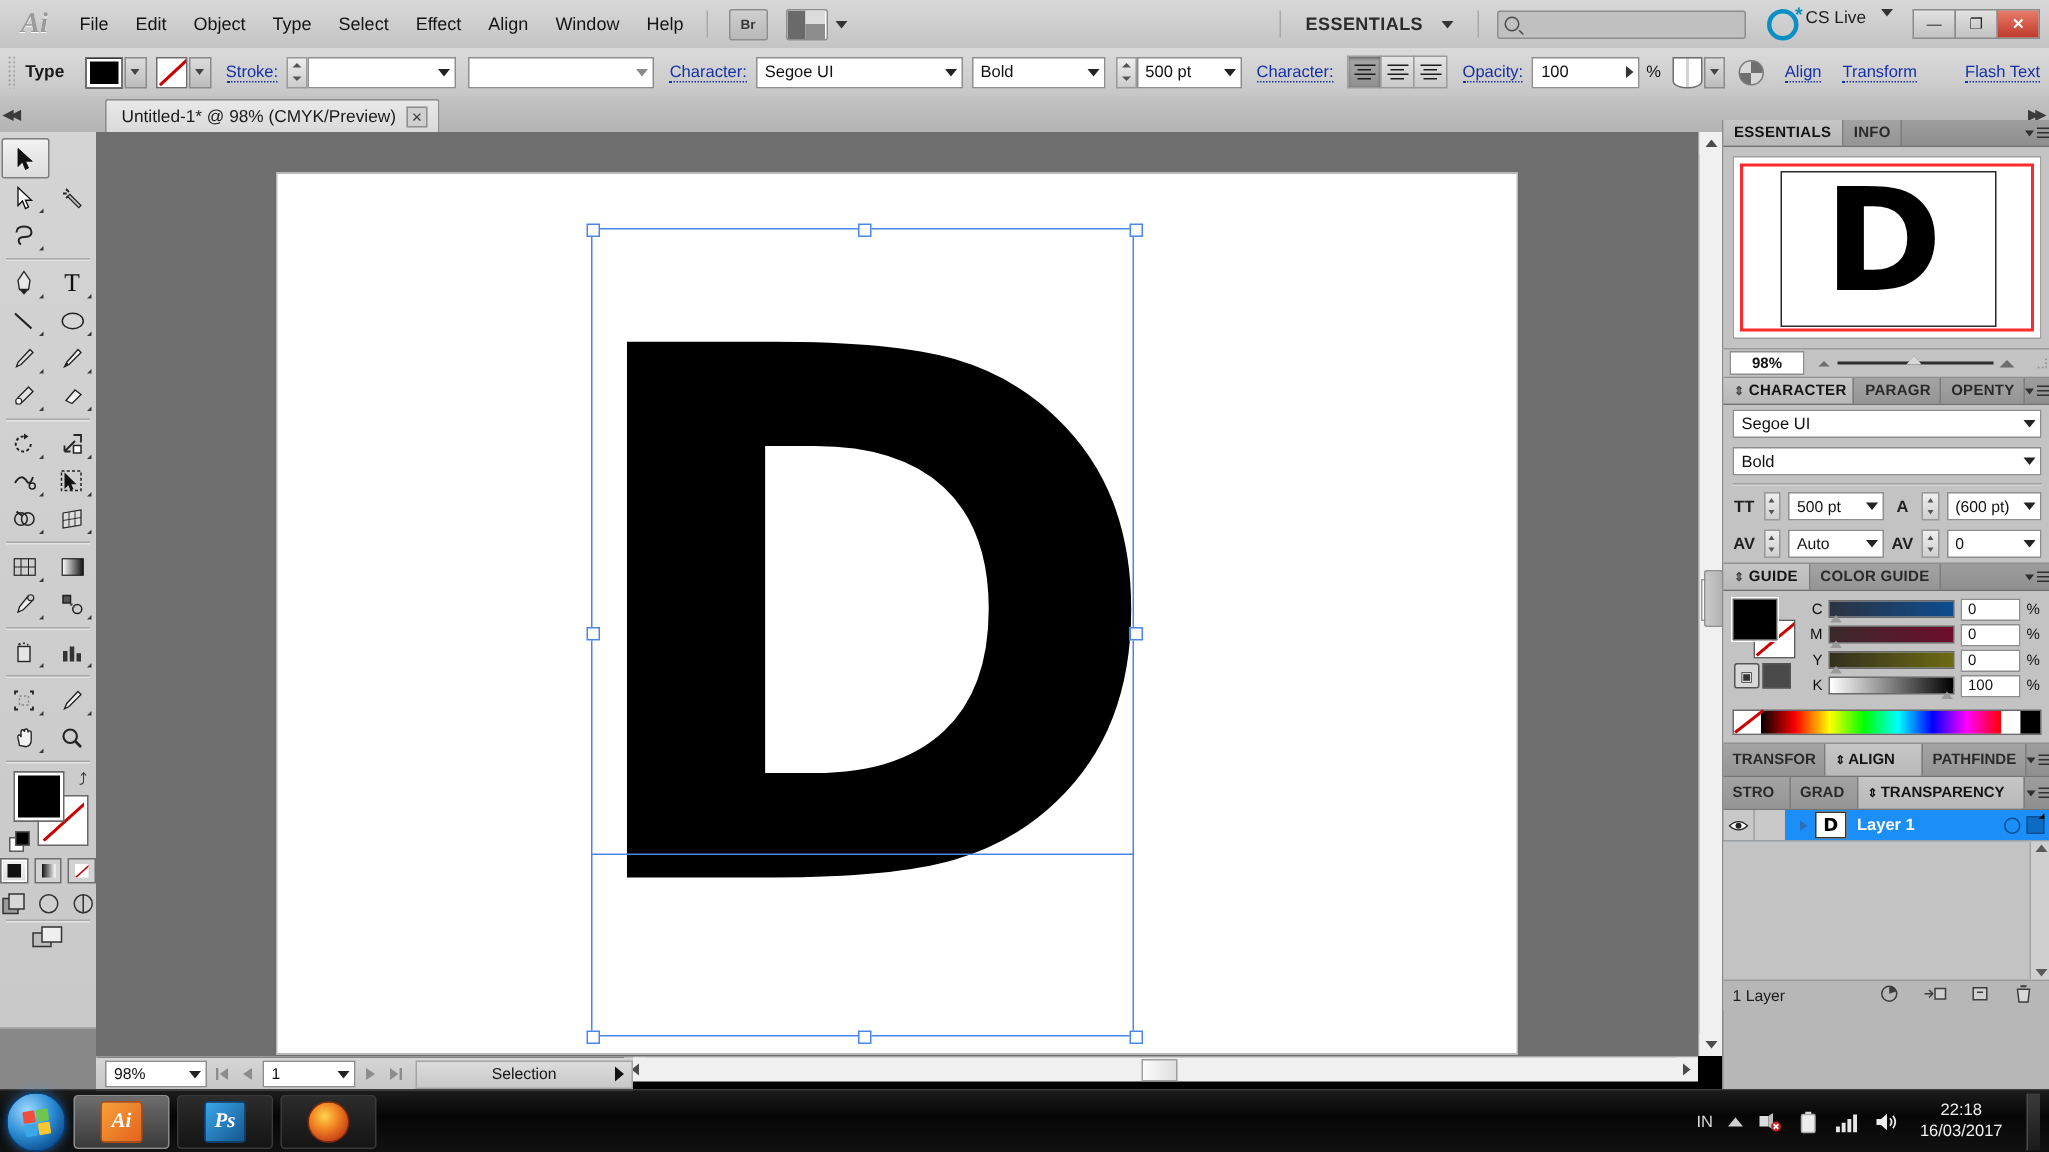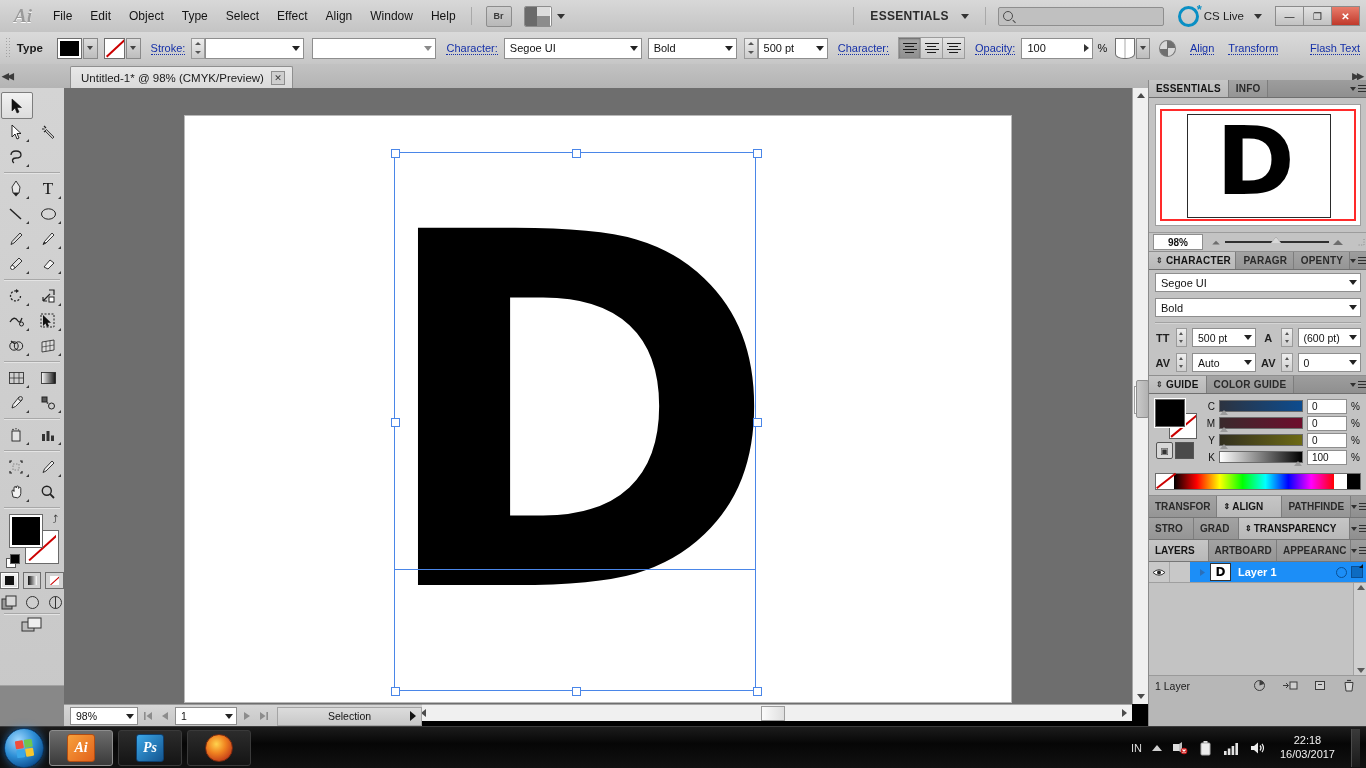--- a/index.html
+++ b/index.html
@@ -65,21 +65,21 @@
     display:flex;align-items:center;padding-left:4px;
   }
   .mag{
     width:8px;height:8px;border:1.4px solid #4b4b4b;border-radius:50%;
     position:relative;
   }
   .mag:after{
     content:"";position:absolute;right:-4px;bottom:-2px;width:4px;height:1.4px;
     background:#4b4b4b;transform:rotate(45deg);
   }
-  .cslive{display:flex;align-items:center;gap:5px;margin-left:14px;font-size:11.5px;color:#1d1d1d;}
+  .cslive{display:flex;align-items:flex-start;gap:5px;margin-left:14px;font-size:11.5px;color:#1d1d1d;}
   .cs-o{
     width:15px;height:15px;border:3px solid #0a8fc4;border-radius:50%;
     position:relative;
   }
   .cs-o:after{content:"*";position:absolute;right:-6px;top:-7px;color:#0a8fc4;font-size:13px;font-weight:bold;}
   .winbtns{display:flex;margin-left:14px;margin-right:6px;}
   .wb{
     width:27px;height:18px;border:1px solid #8b8b8b;
     background:linear-gradient(180deg,#e2e2e2,#c2c2c2);
     display:flex;align-items:center;justify-content:center;
@@ -1221,33 +1221,20 @@
           <span class="menu-lines">
             <s></s>
             <s></s>
             <s></s>
           </span>
       </div>
     </div>
 
 
     <div class="panel">
-      <div class="collapsed-row">
-        <div class="crtab active" style="width:52px">LAYERS</div>
-        <div class="crtab" style="width:62px">ARTBOARD</div>
-        <div class="crtab" style="width:68px">APPEARANC</div>
-        <div class="tabrow-menu">
-          <i class="menu-tri"></i>
-            <span class="menu-lines">
-              <s></s>
-              <s></s>
-              <s></s>
-            </span>
-        </div>
-      </div>
 
       <div class="layer-row">
         <span class="lr-eye">
           <svg width="14" height="9" viewBox="0 0 14 9">
               <path d="M1 4.5 Q7 -1 13 4.5 Q7 10 1 4.5 Z" fill="#fff" stroke="#222" stroke-width=".9"></path>
               <circle cx="7" cy="4.5" r="2" fill="#222"></circle>
             </svg>
         </span>
         <span class="lr-lock"></span>
         <span class="lr-color"></span>

